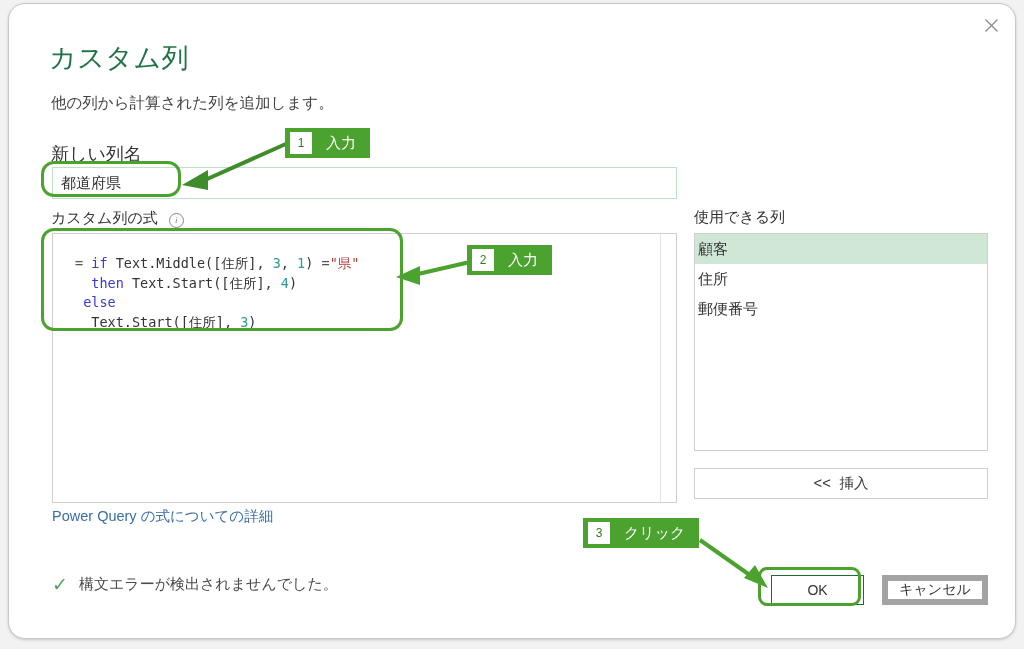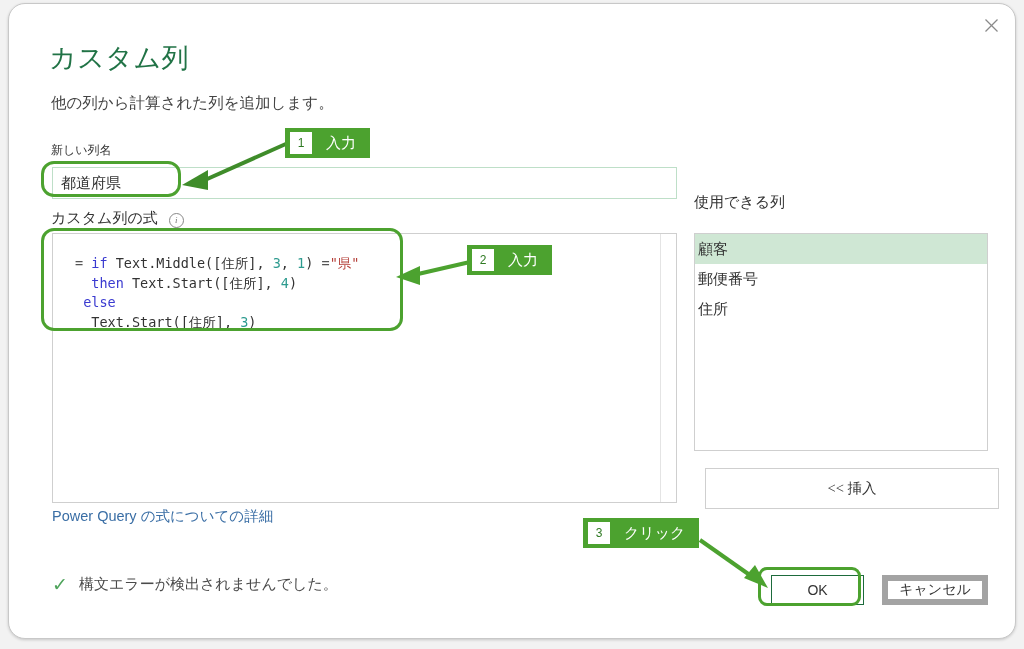--- a/index.html
+++ b/index.html
@@ -69,21 +69,21 @@
     font-size: 15.5px;
     color: #444444;
     white-space: nowrap;
   }
 
   
   .label-newcol {
     position: absolute;
     left: 42px;
     top: 138px;
-    font-size: 12px;
+    font-size: 18px;
     color: #333333;
     white-space: nowrap;
   }
 
   .newcol-input {
     position: absolute;
     left: 43px;
     top: 163px;
     width: 625px;
     height: 29px;
@@ -184,21 +184,21 @@
   .check-mark {
     color: #4fa45c;
     font-size: 19px;
     line-height: 1;
   }
 
   
   .label-avail {
     position: absolute;
     left: 685px;
-    top: 189px;
+    top: 204px;
     font-size: 15px;
     color: #333333;
     white-space: nowrap;
   }
 
   .avail-list {
     position: absolute;
     left: 685px;
     top: 229px;
     width: 294px;
@@ -219,32 +219,31 @@
   }
   .avail-item.selected {
     background: #cfe7d4;
   }
 
   .insert-btn {
     position: absolute;
     left: 685px;
     top: 464px;
     width: 294px;
-    height: 41px;
+    height: 31px;
     border: 1px solid #cfcfcf;
     background: #ffffff;
     box-sizing: border-box;
     font-size: 14.5px;
     color: #333333;
     display: flex;
     align-items: center;
     justify-content: center;
     cursor: pointer;
-    font-family: Liberation Serif, serif;
-    margin-left: 11px;
+    font-family: Liberation Mono, monospace;
   }
 
   
   .ok-btn {
     position: absolute;
     left: 762px;
     top: 571px;
     width: 93px;
     height: 30px;
     border: 1px solid #1d6b3c;
@@ -357,22 +356,22 @@
   <div class="link-more">Power Query の式についての詳細</div>
 
   <div class="status-row">
     <span class="check-mark">✓</span>
     <span>構文エラーが検出されませんでした。</span>
   </div>
 
   <div class="label-avail">使用できる列</div>
   <div class="avail-list" id="avail-list">
       <div class="avail-item selected">顧客</div>
+      <div class="avail-item">住所</div>
       <div class="avail-item">郵便番号</div>
-      <div class="avail-item">住所</div>
     </div>
   <div class="insert-btn">&lt;&lt; 挿入</div>
 
   <div class="ok-btn">OK</div>
   <div class="cancel-btn">キャンセル</div>
 </div>
 
 <div class="anno-layer">
 
   <svg width="1024" height="649" style="position:absolute;left:0;top:0;">

